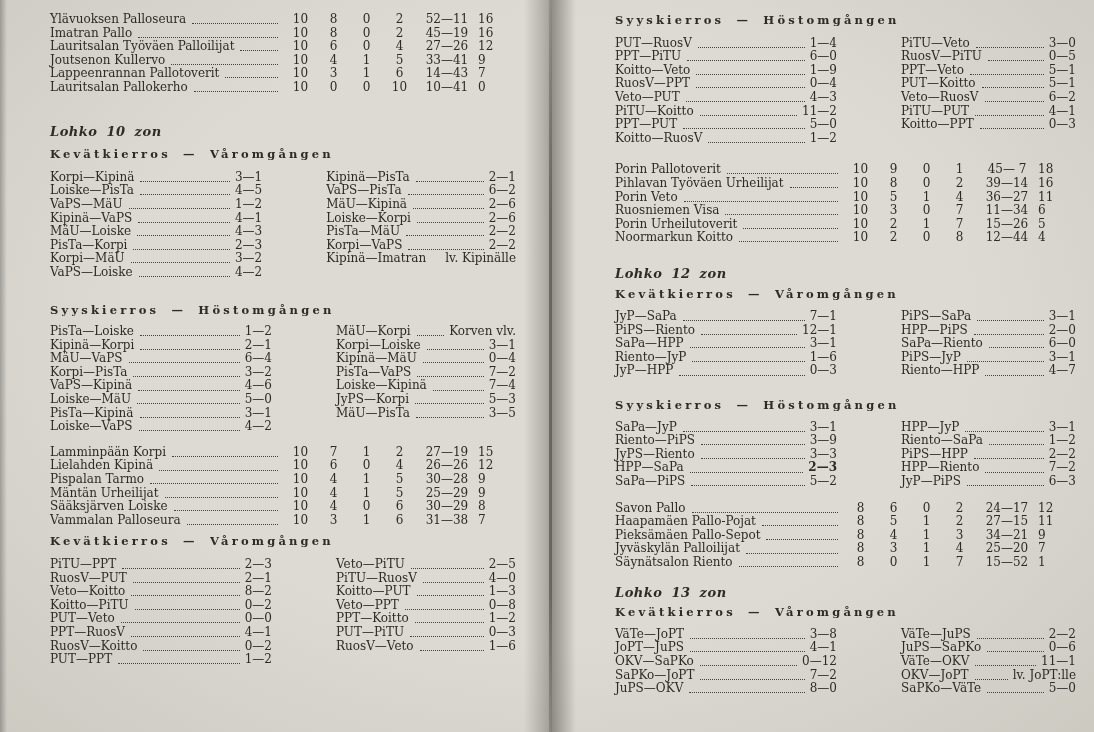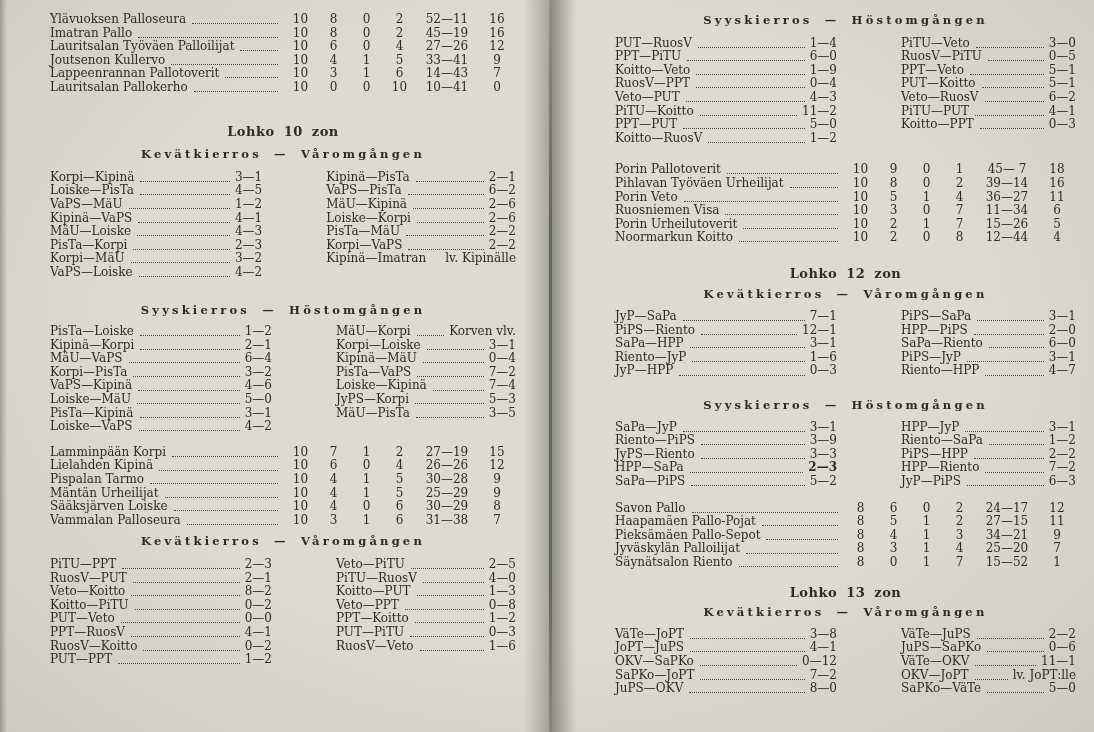--- a/index.html
+++ b/index.html
@@ -12,40 +12,40 @@
   .page{position:absolute;top:0;height:732px;box-sizing:border-box;}
   .page.left{left:16px;width:540px;padding:5px 40px 0 34px;}
   .page.right{left:560px;width:534px;padding:0 18px 0 55px;}
   .gutter{position:absolute;left:524px;top:0;width:52px;height:732px;pointer-events:none;
     background:linear-gradient(to right, rgba(70,65,58,0) 0%, rgba(60,56,50,.30) 45%, rgba(45,42,37,.42) 55%, rgba(70,65,58,0) 100%);}
   .gutter-core{position:absolute;left:549px;top:0;width:3px;height:732px;pointer-events:none;
     background:linear-gradient(to bottom, rgba(40,38,34,.10), rgba(40,38,34,.45) 30%, rgba(40,38,34,.45) 80%, rgba(40,38,34,.15));}
   .edge-left{position:absolute;left:0;top:0;width:7px;height:732px;pointer-events:none;
     background:linear-gradient(to right, rgba(35,33,30,.30), rgba(35,33,30,0));}
 
-  .zone-title{text-align:center;font-weight:bold;font-size:13px;letter-spacing:.5px;word-spacing:4px;}
-  .round-heading{text-align:center;font-weight:bold;font-size:11.5px;letter-spacing:3.2px;word-spacing:5px;white-space:nowrap;}
+  .zone-title{font-style:italic;font-weight:bold;font-size:13px;letter-spacing:.5px;word-spacing:4px;}
+  .round-heading{text-align:left;font-weight:bold;font-size:11.5px;letter-spacing:3.2px;word-spacing:5px;white-space:nowrap;}
 
   .cols{display:flex;gap:40px;}
   .colL{width:222px;margin-right:24px;}
   .colR{flex:1;}
 
   .match-row{display:flex;align-items:baseline;height:13.6px;white-space:nowrap;}
   .match-pair{flex:0 0 auto;}
   .leader{flex:1 1 auto;border-bottom:1.7px dotted #46433c;align-self:flex-end;margin:0 5px 2.5px 6px;min-width:8px;}
   .leader.hidden{visibility:hidden;}
   .match-score{flex:0 0 auto;}
   .bold{font-weight:bold;}
 
   .st-row{display:flex;align-items:baseline;height:13.6px;white-space:nowrap;}
   .st-team{flex:0 0 auto;}
   .st-leader{flex:1 1 auto;border-bottom:1.7px dotted #46433c;align-self:flex-end;margin:0 6px 2.5px 6px;min-width:6px;}
   .st-g,.st-w,.st-d,.st-l{flex:0 0 33px;text-align:center;}
   .st-goals{flex:0 0 62px;text-align:center;white-space:pre;}
-  .st-pts{flex:0 0 38px;text-align:center;}
+  .st-pts{flex:0 0 38px;text-align:left;}
   .st-note{height:13.6px;white-space:nowrap;}
 
   .note-row{height:13.6px;white-space:nowrap;}
   .it{font-style:italic;}.mt7{margin-top:7px}.mt8{margin-top:8px}.mt9{margin-top:9px}
   .mt10{margin-top:10px}.mt12{margin-top:12px}.mt13{margin-top:13px}.mt14{margin-top:14px}
   .mt16{margin-top:16px}.mt18{margin-top:18px}.mt21{margin-top:21px}.mt22{margin-top:22px}
   .mt24{margin-top:24px}.mt30{margin-top:30px}
 </style>
 </head>
 <body>

